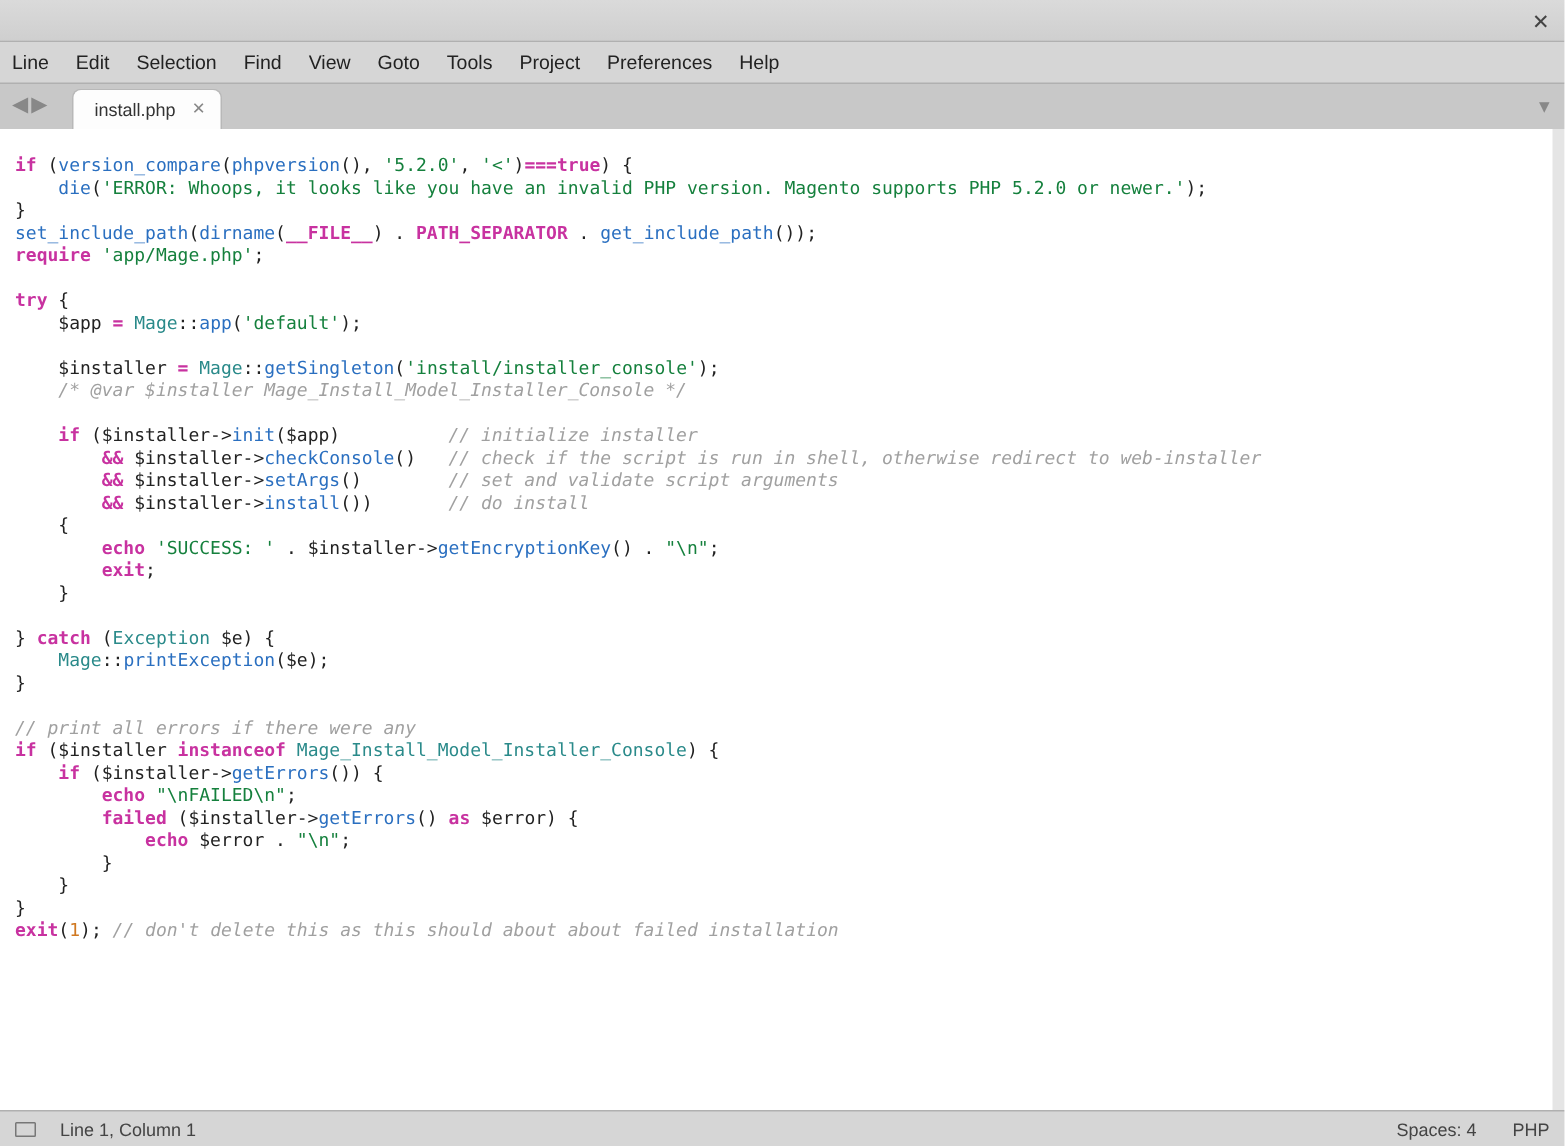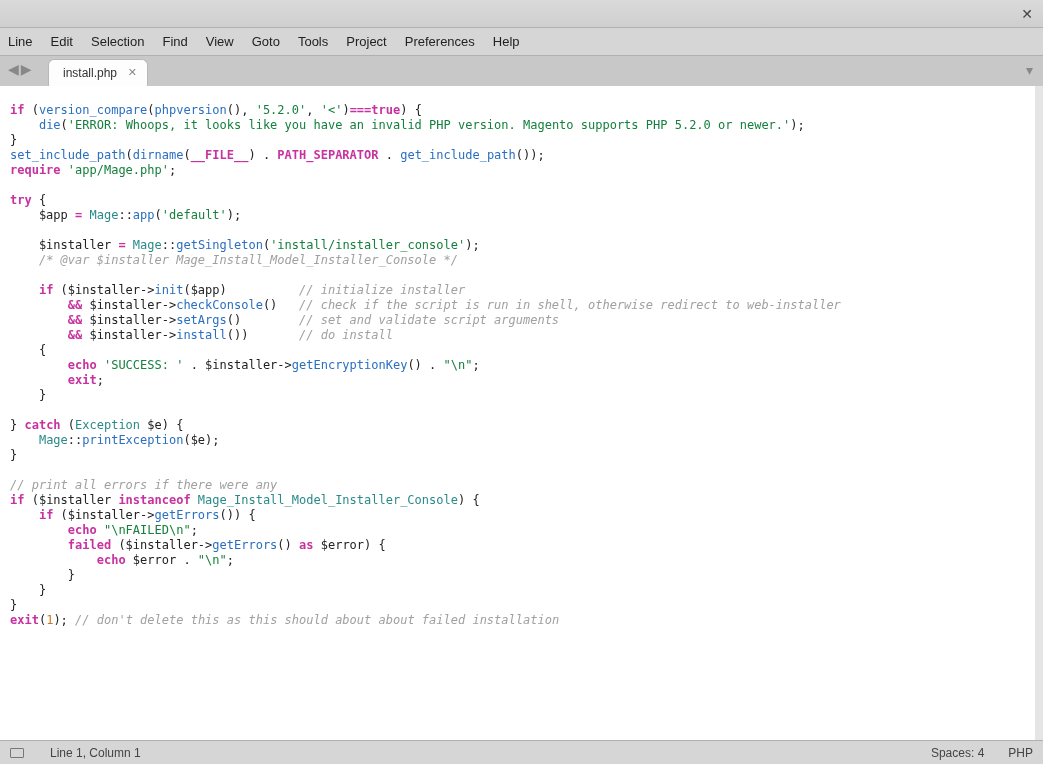--- a/index.html
+++ b/index.html
@@ -20,21 +20,21 @@
 .code { flex: 1; background: #ffffff; padding: 2px 0 0 10px; font-family: 'DejaVu Sans Mono', Consolas, monospace; font-size: 12px; line-height: 15px; white-space: pre; color: #222; overflow: hidden; }
 .minimap { width: 8px; background: #e5e5e5; position: absolute; right: 0; top: 0; bottom: 0; }
 .kw { color: #c832a0; font-weight: bold; }
 .fn { color: #2a6fc0; }
 .str { color: #15803d; }
 .cm { color: #a0a0a0; font-style: italic; }
 .num { color: #d07820; }
 .op { color: #c832a0; font-weight: bold; }
 .cls { color: #2a8a8a; }
 .statusbar { height: 24px; background: #d6d6d6; border-top: 1px solid #b0b0b0; display: flex; align-items: center; padding: 0 10px; font-size: 12px; color: #444; }
-.status-left { display: flex; align-items: center; gap: 26px; }
+.status-left { display: flex; align-items: center; gap: 16px; }
 .status-icon { width: 14px; height: 10px; border: 1px solid #777; border-radius: 1px; }
 .status-right { margin-left: auto; display: flex; gap: 24px; text-align: right; }
 </style>
 </head>
 <body>
 
 <div class="titlebar">
   <span class="close-btn">✕</span>
 </div>
 

